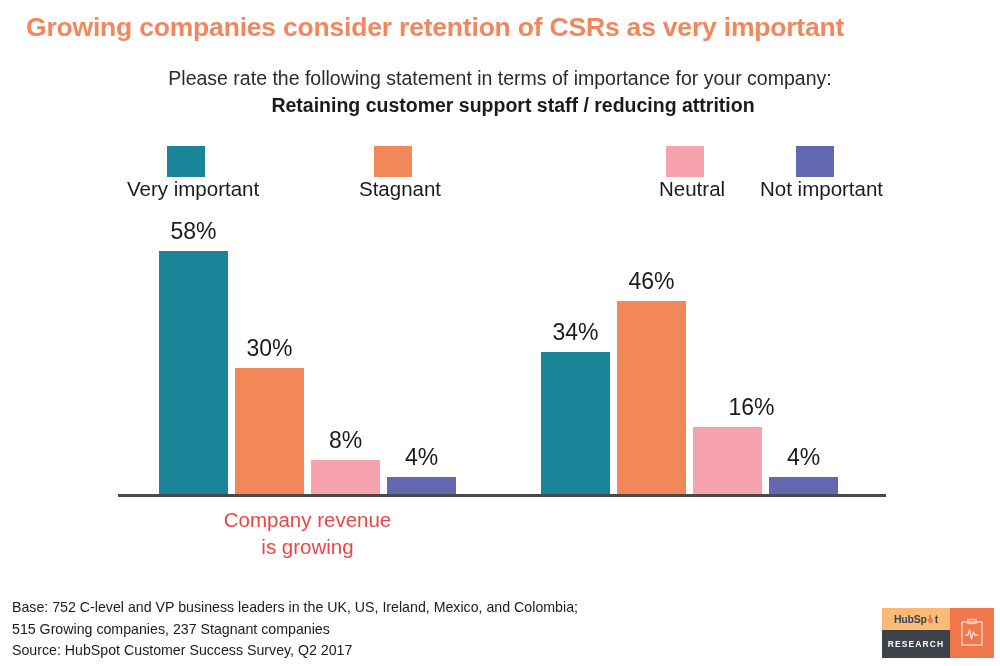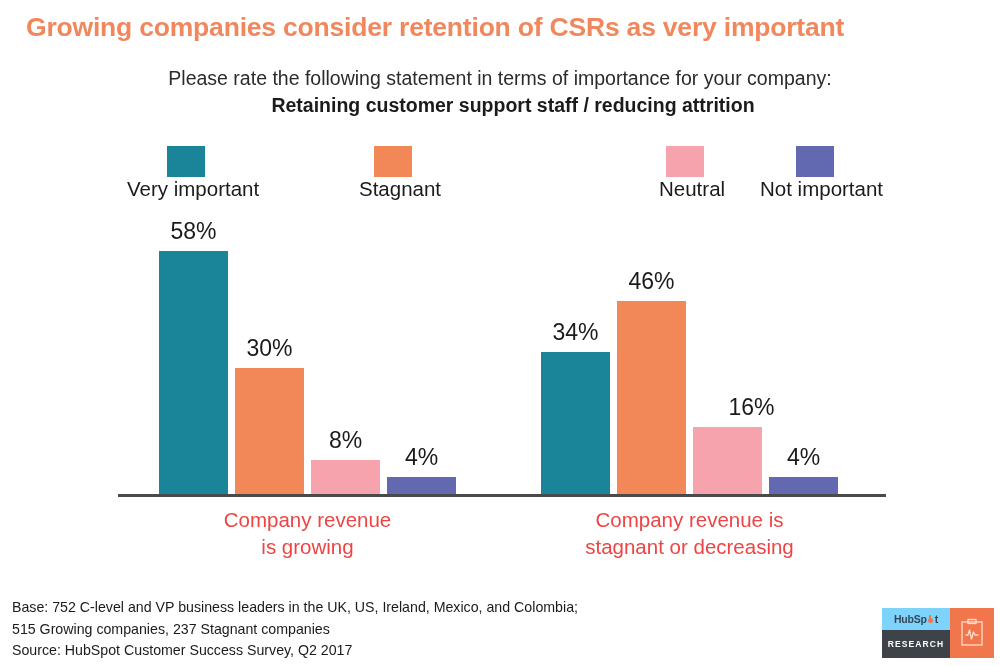--- a/index.html
+++ b/index.html
@@ -141,21 +141,21 @@
     display: flex;
   }
   #badge-left {
     width: 68px;
     height: 50px;
     display: flex;
     flex-direction: column;
   }
   #badge-hubspot {
     height: 22px;
-    background: #7dd3fc;
+    background: #fdba74;
     display: flex;
     align-items: center;
     justify-content: center;
     font-size: 10.5px;
     font-weight: bold;
     color: #33475b;
     letter-spacing: -0.2px;
     position: relative;
   }
   #badge-hubspot .sprocket {
@@ -248,22 +248,20 @@
     <div class="cat-label" style="left: 159px; width: 297px;">Company revenue
 is growing</div>
     <div class="bar" style="position: absolute; left: 541px; top: 351.54px; width: 69px; height: 142.46px; background: rgb(26, 133, 152);"></div>
     <div class="bar-value" style="position: absolute; left: 575.5px; top: 318.54px;">34%</div>
     <div class="bar" style="position: absolute; left: 617px; top: 301.26px; width: 69px; height: 192.74px; background: rgb(242, 135, 87);"></div>
     <div class="bar-value" style="position: absolute; left: 651.5px; top: 268.26px;">46%</div>
     <div class="bar" style="position: absolute; left: 693px; top: 426.96px; width: 69px; height: 67.04px; background: rgb(247, 163, 174);"></div>
     <div class="bar-value" style="position: absolute; left: 727.5px; top: 393.96px; margin-left: 24px;">16%</div>
     <div class="bar" style="position: absolute; left: 769px; top: 477.24px; width: 69px; height: 16.76px; background: rgb(98, 105, 176);"></div>
     <div class="bar-value" style="position: absolute; left: 803.5px; top: 444.24px;">4%</div>
-    <div class="cat-label" style="left: 541px; width: 297px;">Company revenue is
-stagnant or decreasing</div>
   </div>
 
 <div id="footer-notes">
   <div>Base: 752 C-level and VP business leaders in the UK, US, Ireland, Mexico, and Colombia;</div>
   <div>515 Growing companies, 237 Stagnant companies</div>
   <div>Source: HubSpot Customer Success Survey, Q2 2017</div>
 </div>
 
 <div id="hubspot-badge">
   <div id="badge-left">

